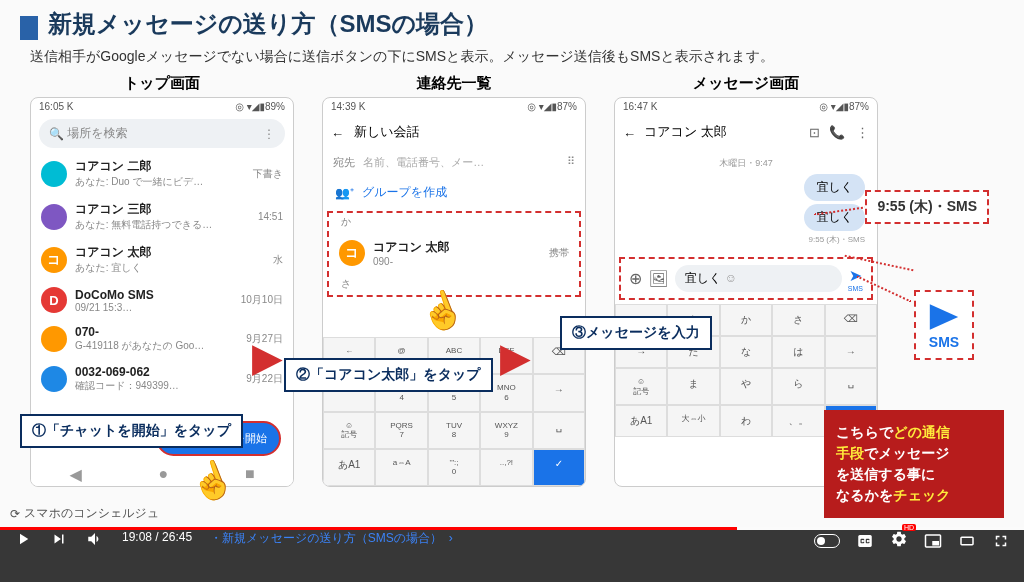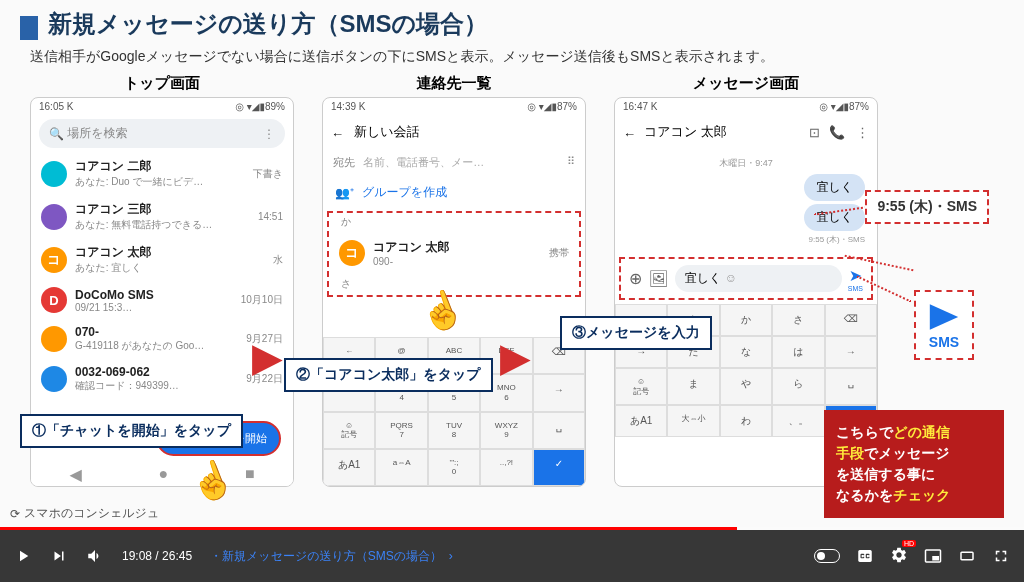--- a/index.html
+++ b/index.html
@@ -48,21 +48,21 @@
 .callout{position:absolute;background:#fff;border:2px solid #0a2d5e;padding:6px 10px;font-size:14px;font-weight:600;color:#0a2d5e;z-index:10}
 .callout.red-dash{border:2px dashed #d32f2f;color:#333}
 .red-box{position:absolute;right:20px;bottom:12px;width:180px;background:#b71c1c;border-radius:0;padding:12px;color:#fff;font-size:14px;font-weight:600;line-height:1.5;z-index:10}
 .red-box .y{color:#ffeb3b}
 .sms-big{position:absolute;right:50px;top:290px;border:2px dashed #d32f2f;padding:8px;text-align:center;z-index:9;background:#fff}
 .sms-big svg{display:block;margin:0 auto}
 .sms-big-label{color:#1a73e8;font-size:14px;font-weight:600}
 .arrow{position:absolute;top:260px;color:#d32f2f;font-size:40px;z-index:5}
 .hand{position:absolute;font-size:36px;z-index:15;transform:rotate(-20deg)}
 .dotted-line{position:absolute;border-top:2px dotted #d32f2f;z-index:8}
-.player{position:absolute;bottom:0;left:0;right:0;height:52px;background:rgba(20,20,20,.85);color:#fff;display:flex;align-items:center;padding:0 14px;gap:18px;font-size:12px}
+.player{position:absolute;bottom:0;left:0;right:0;height:52px;background:rgba(20,20,20,.85);color:#fff;display:flex;align-items:flex-start;padding:0 14px;gap:18px;font-size:12px}
 .prog{position:absolute;bottom:52px;left:0;right:0;height:3px;background:rgba(255,255,255,.3)}
 .prog-fill{height:100%;width:72%;background:#ff0000}
 .player .right{margin-left:auto;display:flex;gap:16px;align-items:center}
 .player svg,.player .ico{width:18px;height:18px;fill:#fff}
 </style>
 </head>
 <body>
 
 <div class="slide">
   <div class="title-bar">

